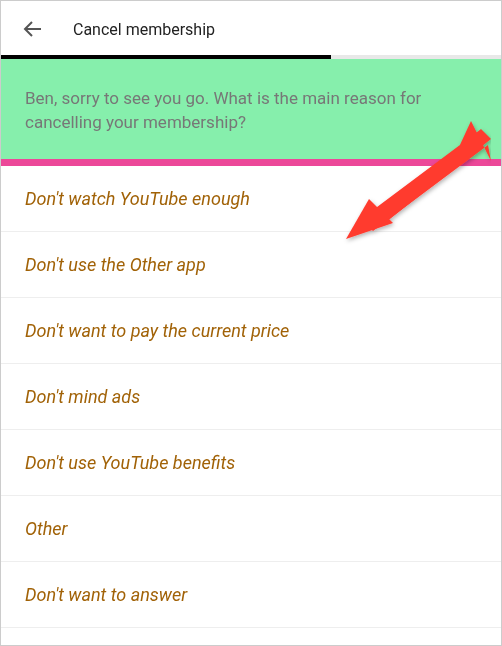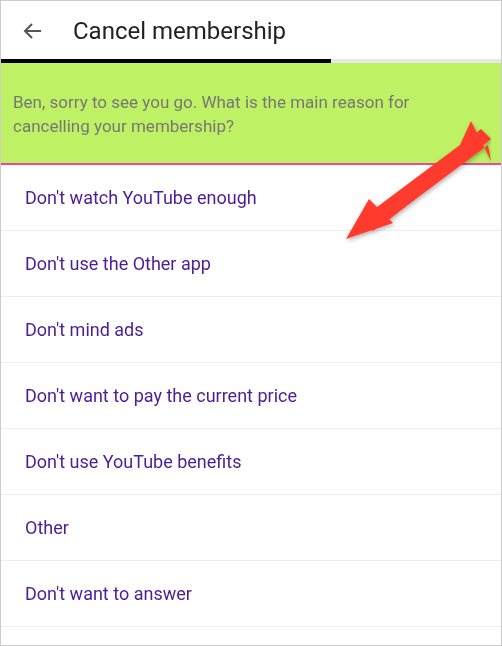--- a/index.html
+++ b/index.html
@@ -32,53 +32,54 @@
       justify-content: center;
     }
     .back-icon svg {
       width: 24px;
       height: 24px;
       stroke: #555;
       stroke-width: 2;
       fill: none;
     }
     .page-title {
-      font-size: 24px;
+      font-size: 16px;
       font-weight: 400;
       color: #222;
     }
     .progress-bar {
       height: 4px;
       background: #e8e8e8;
       position: relative;
     }
     .progress-fill {
       height: 100%;
       background: #000;
       width: 66%;
     }
     .prompt-area {
-      background: #bef264;
-      padding: 28px 24px 24px 12px;
-      border-bottom: 2px solid #ec4899;
+      background: #86efac;
+      padding: 28px 24px 24px 24px;
+      border-bottom: 7px solid #ec4899;
     }
     .prompt-text {
       font-size: 17px;
       line-height: 1.4;
       color: #777;
     }
     .options-list {
       background: #fff;
     }
     .option-item {
       padding: 22px 24px;
       border-bottom: 1px solid #eee;
       font-size: 18px;
-      color: #4c1d95;
+      color: #a16207;
       cursor: pointer;
+      font-style: italic;
     }
     .arrow-annotation {
       position: absolute;
       top: 120px;
       left: 320px;
       pointer-events: none;
     }
   </style>
 </head>
 <body>
@@ -102,24 +103,24 @@
 </div>
 
 <div class="options-list">
   <div class="option-item">
     <span>Don't watch YouTube enough</span>
   </div>
   <div class="option-item">
     <span>Don't use the Other app</span>
   </div>
   <div class="option-item">
-    <span>Don't mind ads</span>
+    <span>Don't want to pay the current price</span>
   </div>
   <div class="option-item">
-    <span>Don't want to pay the current price</span>
+    <span>Don't mind ads</span>
   </div>
   <div class="option-item">
     <span>Don't use YouTube benefits</span>
   </div>
   <div class="option-item">
     <span>Other</span>
   </div>
   <div class="option-item">
     <span>Don't want to answer</span>
   </div>

